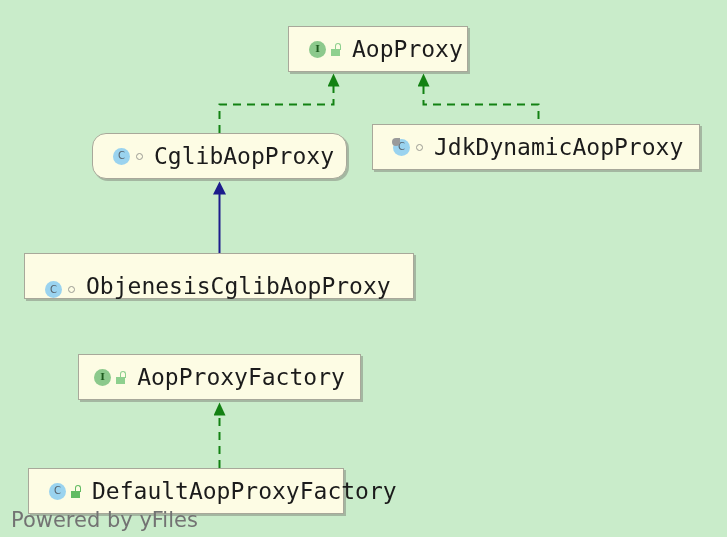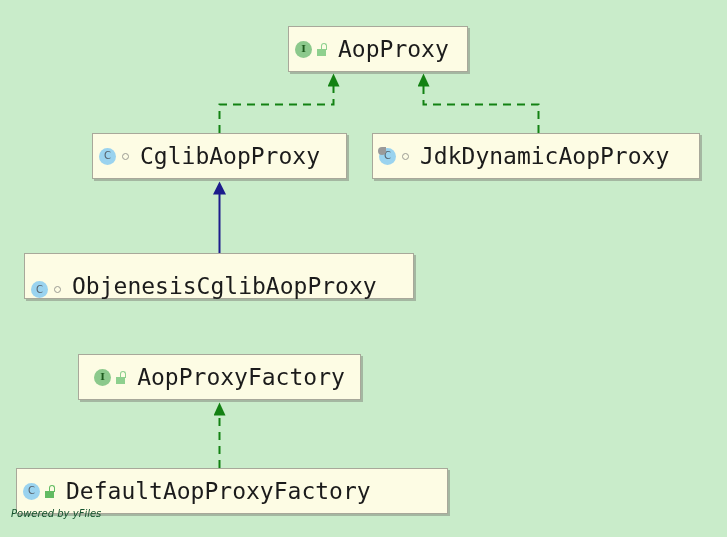--- a/index.html
+++ b/index.html
@@ -28,21 +28,21 @@
 
   
   .node {
     position: absolute;
     box-sizing: border-box;
     background: #fdfce4;
     border: 1px solid #a8a89a;
     box-shadow: 2px 2px 0 rgba(120,120,110,0.45);
     display: flex;
     align-items: center;
-    padding: 0 6px;
+    padding: 0 20px;
     white-space: nowrap;
   }
   .node-label {
     font-family: "DejaVu Sans Mono", monospace;
     font-size: 23px;
     color: #1b1b1b;
     letter-spacing: 0px;
     line-height: 1;
   }
 
@@ -147,24 +147,23 @@
     background: transparent;
     flex: 0 0 auto;
   }
 
   
   .watermark {
     position: absolute;
     left: 11px;
     top: 508px;
     font-family: "DejaVu Sans", sans-serif;
-    font-size: 10px;
-    color: #14532d;
+    font-size: 21px;
+    color: #737373;
     user-select: none;
-    font-style: italic;
   }
 </style>
 </head>
 <body>
 
 <div id="diagram">
 
   <svg id="edge-layer" viewBox="0 0 727 537" xmlns="http://www.w3.org/2000/svg">
     <defs>
       <marker id="arrow-green" markerWidth="14" markerHeight="12" refX="1.5" refY="6" orient="auto" markerUnits="userSpaceOnUse">
@@ -200,29 +199,29 @@
     <span class="icon-group">
       <span class="icon-interface"></span>
       <span class="icon-lock">
         <span class="lock-shackle"></span>
           <span class="lock-body"></span>
       </span>
     </span>
     <span class="node-label">AopProxy</span>
   </div>
 
-  <div class="node" style="left:92px; top:133px; width:255px; height:46px;">
+  <div class="node" style="left:92px; top:133px; width:255px; height:46px;border-radius:14px;">
     <span class="icon-group">
       <span class="icon-class"></span>
       <span class="icon-dot"></span>
     </span>
     <span class="node-label">CglibAopProxy</span>
   </div>
 
-  <div class="node" style="left:372px; top:133px; width:328px; height:46px;text-align:right;">
+  <div class="node" style="left:372px; top:124px; width:328px; height:46px;text-align:right;">
     <span class="icon-group">
       <span class="icon-class is-final"></span>
       <span class="icon-dot"></span>
     </span>
     <span class="node-label">JdkDynamicAopProxy</span>
   </div>
 
   <div class="node" style="left:24px; top:253px; width:390px; height:46px;align-items:flex-end;">
     <span class="icon-group">
       <span class="icon-class"></span>
@@ -235,21 +234,21 @@
     <span class="icon-group">
       <span class="icon-interface"></span>
       <span class="icon-lock">
         <span class="lock-shackle"></span>
           <span class="lock-body"></span>
       </span>
     </span>
     <span class="node-label">AopProxyFactory</span>
   </div>
 
-  <div class="node" style="left:16px; top:468px; width:432px; height:46px;">
+  <div class="node" style="left:28px; top:468px; width:316px; height:46px;">
     <span class="icon-group">
       <span class="icon-class"></span>
       <span class="icon-lock is-strong">
         <span class="lock-shackle"></span>
           <span class="lock-body"></span>
       </span>
     </span>
     <span class="node-label">DefaultAopProxyFactory</span>
   </div>
 

